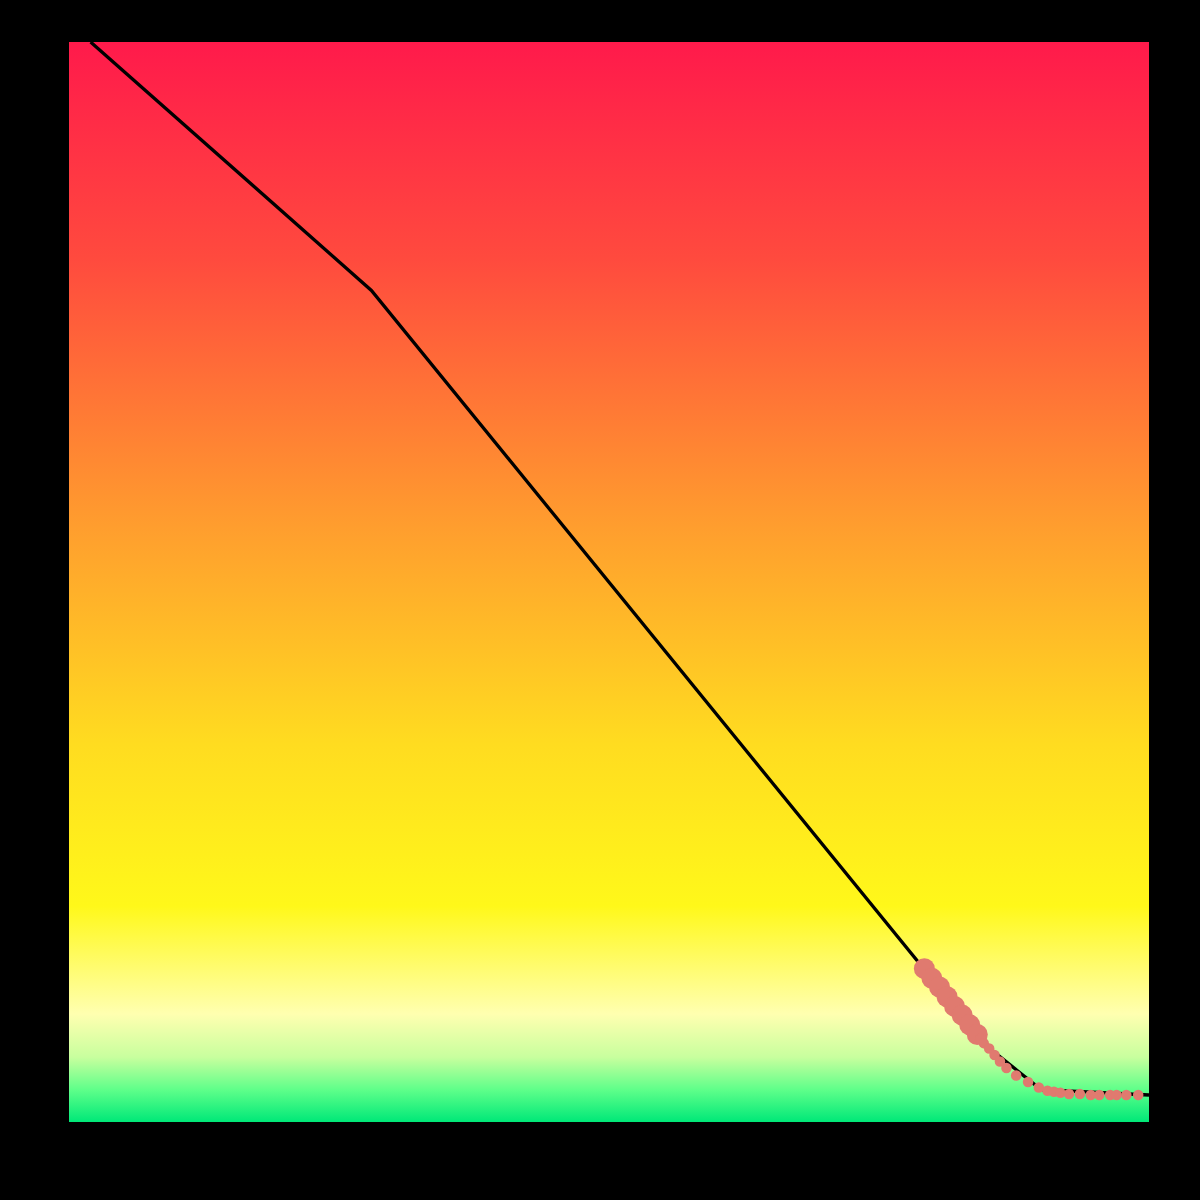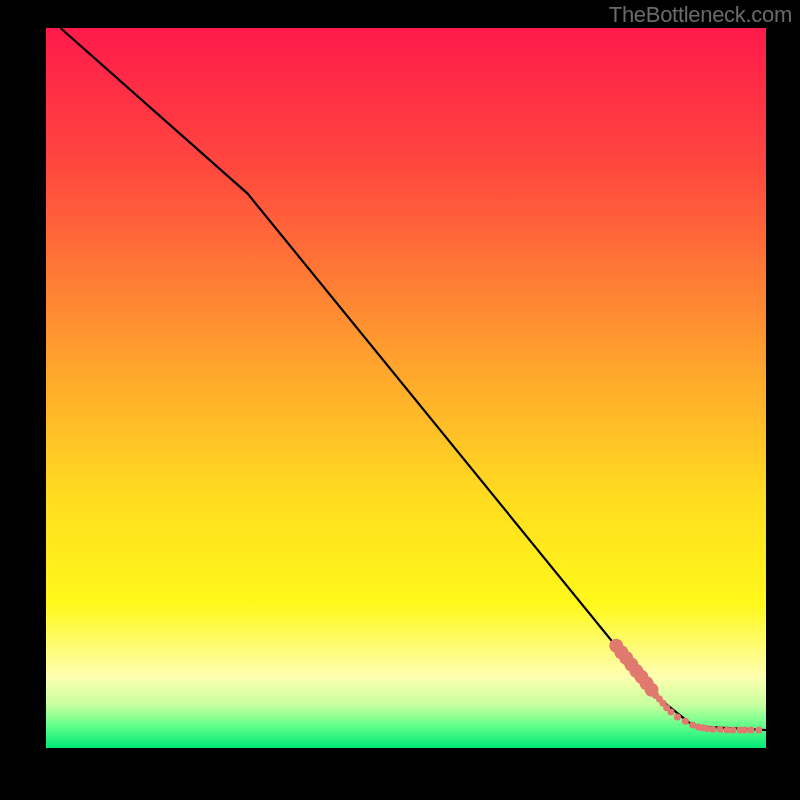--- a/index.html
+++ b/index.html
@@ -37,21 +37,20 @@
   .plot-area svg {
     display: block;
     width: 720px;
     height: 720px;
   }
 </style>
 </head>
 <body>
 
 <div class="frame">
-  <div class="watermark">TheBottleneck.com</div>
 
   <div class="plot-area">
     <svg id="plot-svg" viewBox="0 0 720 720">
       <defs>
         <linearGradient id="bg-grad" x1="0" y1="0" x2="0" y2="1">
             <stop offset="0%" stop-color="#ff1a4b"></stop>
             <stop offset="20%" stop-color="#ff4a3e"></stop>
             <stop offset="45%" stop-color="#ff9e2e"></stop>
             <stop offset="65%" stop-color="#ffdc20"></stop>
             <stop offset="80%" stop-color="#fff81a"></stop>

